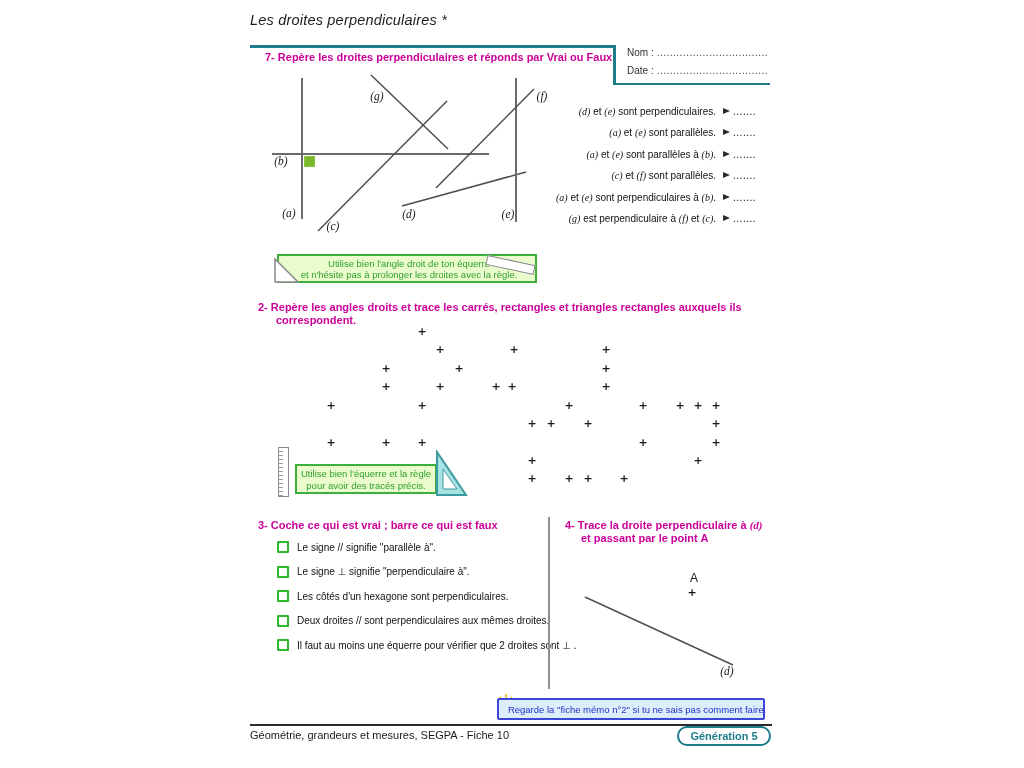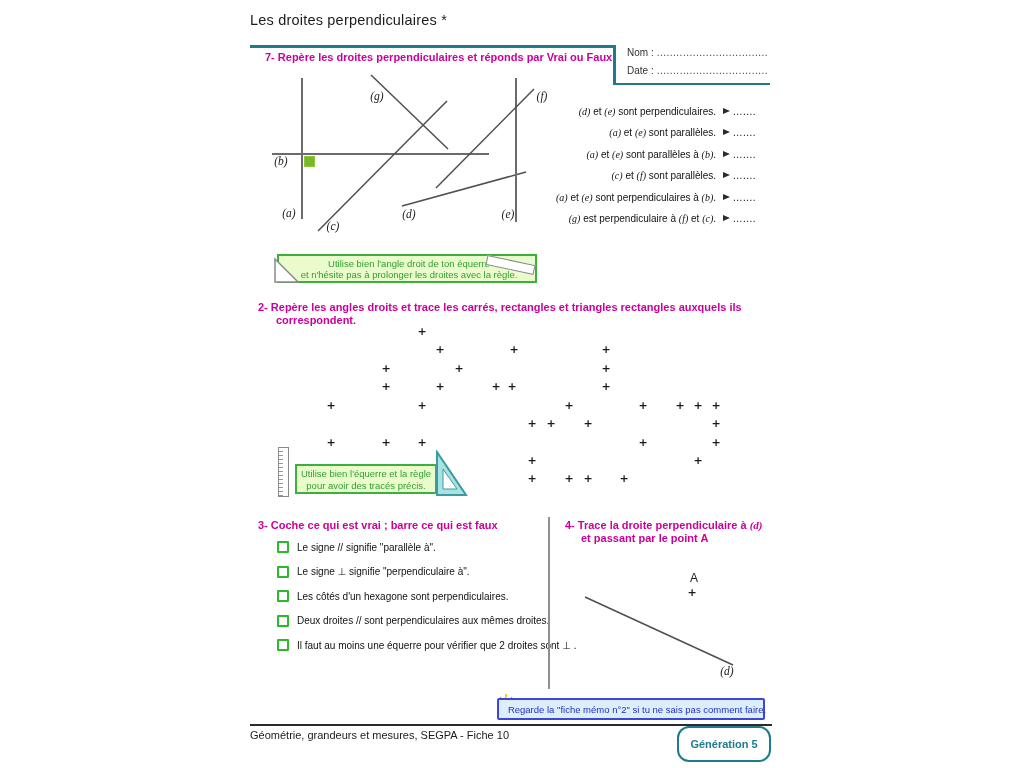--- a/index.html
+++ b/index.html
@@ -1,20 +1,20 @@
 <!DOCTYPE html>
 <html><head>
 <meta charset="utf-8">
 <style>
   html,body { margin:0; padding:0; background:#ffffff; }
   body { width:1024px; height:768px; overflow:hidden;
          font-family:"Liberation Sans","DejaVu Sans",sans-serif; }
   #page { position:relative; width:1024px; height:768px; background:#fff; }
 
-  #title { position:absolute; left:250px; top:12px; font-size:14.5px; color:#1c1c1c; margin:0; font-weight:normal; letter-spacing:0.2px; }
+  #title { position:absolute; left:250px; top:12px; font-size:14.5px; color:#1c1c1c; margin:0; font-weight:normal; letter-spacing:0.2px;font-style:italic; }
 
   .tealline { position:absolute; background:#1d7b8a; }
   #s1-top-border     { left:250px; top:45px; width:366px; height:3px; }
   #s1-right-border   { left:613px; top:45px; width:3px;  height:40px; }
   #nomdate-bottom-border { left:613px; top:83px; width:157px; height:2px; }
 
   #nomdate { position:absolute; left:627px; top:47px; font-size:10px; color:#333; }
   .field { width:141px; height:18px; overflow:hidden; white-space:nowrap; }
   .field .lbl { margin-right:3px; }
   .fielddots { letter-spacing:0.5px; color:#444; }
@@ -60,21 +60,21 @@
 
   #divider { position:absolute; left:548px; top:517px; width:2px; height:172px; background:#909090; }
 
   #pointA-label { position:absolute; transform:translate(-50%,-50%); font-size:12px; color:#1a1a1a; }
 
   #tip3 { position:absolute; left:497px; top:698px; width:268px; height:22px; box-sizing:border-box; border:2px solid #3d46d8; background:#ddeefb; border-radius:2px; display:flex; align-items:center; justify-content:center; font-size:9.5px; color:#2330c8; white-space:nowrap; padding-left:12px; }
   #bulb-icon { position:absolute; left:499px; top:694px; }
 
   #footer-rule { position:absolute; left:250px; top:724px; width:522px; height:2px; background:#2b2b2b; }
   #footer-text { position:absolute; left:250px; top:729px; font-size:11px; color:#1b1b1b; }
-  #badge { position:absolute; left:677px; top:726px; width:94px; height:36px; box-sizing:border-box; border:2px solid #1d7b8a; border-radius:12px; color:#1d7b8a; font-weight:bold; font-size:11px; display:flex; align-items:center; justify-content:center; background:#fff; }
+  #badge { position:absolute; left:677px; top:726px; width:94px; height:20px; box-sizing:border-box; border:2px solid #1d7b8a; border-radius:12px; color:#1d7b8a; font-weight:bold; font-size:11px; display:flex; align-items:center; justify-content:center; background:#fff; }
 </style>
 </head>
 <body>
 
 <div id="page">
 
   <h1 id="title">Les droites perpendiculaires *</h1>
 
   <div id="s1-top-border" class="tealline"></div>
   <div id="s1-right-border" class="tealline"></div>

